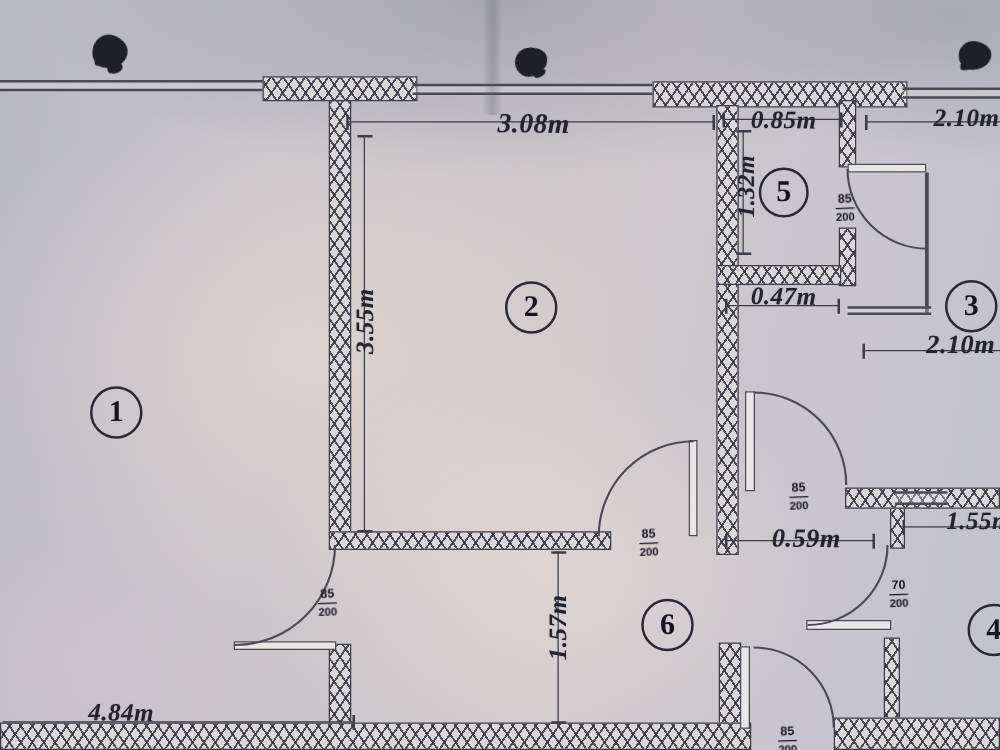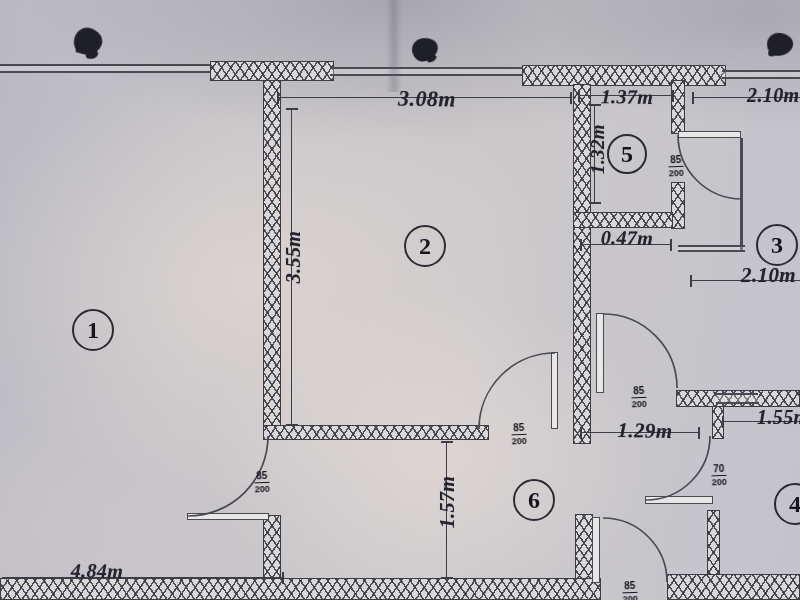--- a/index.html
+++ b/index.html
@@ -108,27 +108,27 @@
     <div class="dlineH" style="left:580px;top:244px;width:92px"></div>
     <div class="dlineH noR" style="left:690px;top:280px;width:110px"></div>
     <div class="dlineH" style="left:580px;top:432px;width:120px"></div>
     <div class="dlineH noR" style="left:722px;top:421px;width:78px"></div>
     <div class="dlineH noL" style="left:2px;top:577px;width:282px"></div>
     <div class="dlineV" style="left:291px;top:108px;height:318px"></div>
     <div class="dlineV" style="left:594px;top:104px;height:100px"></div>
     <div class="dlineV" style="left:446px;top:441px;height:138px"></div>
 
     <div class="dim" style="left:427px;top:99px;font-size:22px">3.08m</div>
-    <div class="dim" style="left:627px;top:97px;font-size:20px">1.37m</div>
+    <div class="dim" style="left:627px;top:97px;font-size:20px">0.85m</div>
     <div class="dim anchL" style="left:747px;top:84px;font-size:20px">2.10m</div>
     <div class="dim vert" style="left:598px;top:149px;font-size:19px">1.32m</div>
     <div class="dim" style="left:627px;top:238px;font-size:20px">0.47m</div>
     <div class="dim anchL" style="left:741px;top:263px;font-size:21px">2.10m</div>
     <div class="dim vert" style="left:293px;top:257px;font-size:20px">3.55m</div>
-    <div class="dim" style="left:645px;top:431px;font-size:21px">1.29m</div>
+    <div class="dim" style="left:645px;top:431px;font-size:21px">0.59m</div>
     <div class="dim anchL" style="left:757px;top:406px;font-size:20px">1.55m</div>
     <div class="dim vert" style="left:447px;top:502px;font-size:20px">1.57m</div>
     <div class="dim" style="left:97px;top:571px;font-size:20px">4.84m</div>
 
     <div class="rc" style="left:72px;top:309px">
         <span>1</span>
       </div>
     <div class="rc" style="left:404px;top:225px">
         <span>2</span>
       </div>

